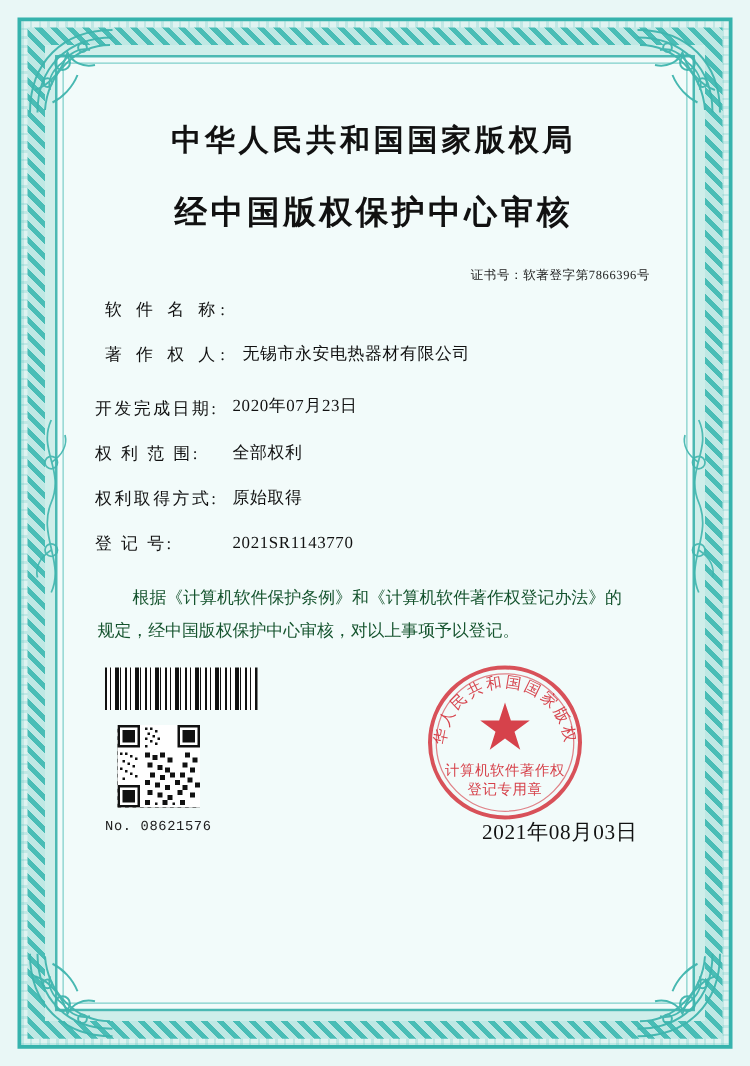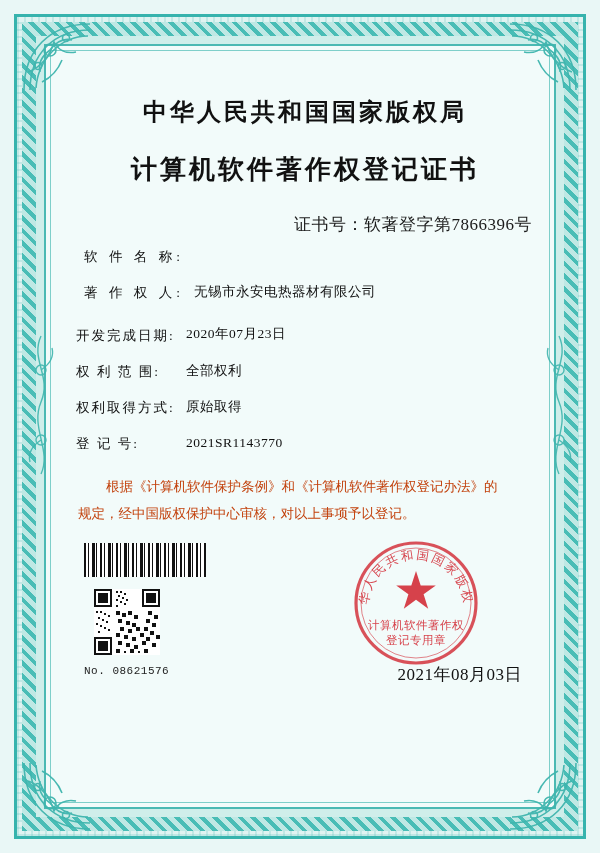--- a/index.html
+++ b/index.html
@@ -89,21 +89,21 @@
   }
   .side-orn.l { left: 24px; top: 330px; }
   .side-orn.r { right: 24px; top: 330px; transform: scaleX(-1); }
 
   .content {
     position: absolute;
     left: 52px;
     top: 52px;
     right: 52px;
     bottom: 52px;
-    padding: 20px 12px 10px 22px;
+    padding: 20px 24px 10px 22px;
     box-sizing: border-box;
   }
 
   .title-main {
     text-align: center;
     font-size: 24px;
     letter-spacing: 3px;
     color: #111111;
     font-weight: bold;
     margin-top: 24px;
@@ -113,21 +113,21 @@
     text-align: center;
     font-size: 26px;
     letter-spacing: 3px;
     color: #111111;
     font-weight: bold;
     margin-top: 24px;
   }
 
   .cert-no {
     text-align: right;
-    font-size: 17px;
+    font-size: 10px;
     color: #1b1b1b;
     margin-top: 26px;
     padding-right: 4px;
     letter-spacing: 0.5px;
   }
 
   .fields {
     margin-top: 12px;
   }
   .field-row {
@@ -153,21 +153,21 @@
   .field-value .v2 { display: block; }
 
   .fields-lower { margin-top: 22px; }
   .fields-lower .field-row { margin-bottom: 14px; margin-top: 16px; }
   .fields-lower .field-label { width: 112px; flex: 0 0 112px; padding-left: 2px; letter-spacing: 2px; }
 
   .statement {
     margin-top: 20px;
     font-size: 13.5px;
     line-height: 2.0;
-    color: #c2410c;
+    color: #14532d;
     text-align: justify;
     padding: 0 4px;
   }
   .statement .indent { display: inline-block; width: 28px; }
 
   
   .bottom {
     position: relative;
     margin-top: 16px;
     height: 150px;
@@ -310,21 +310,21 @@
       <circle cx="17" cy="40" r="5"></circle>
       <circle cx="17" cy="110" r="5"></circle>
       <path d="M17 40 C26 34 30 26 28 18"></path>
       <path d="M17 110 C8 116 4 124 6 132"></path>
     </g>
   </svg>
 
   <div class="content">
 
     <div class="title-main">中华人民共和国国家版权局</div>
-    <div class="title-sub">计算机软件著作权登记证书</div>
+    <div class="title-sub">经中国版权保护中心审核</div>
 
     <div class="cert-no">
       <span>证书号：</span><span>软著登字第7866396号</span>
     </div>
 
     <div class="fields">
       <div class="field-row">
         <div class="field-label">软 件 名 称:</div>
       </div>
       <div class="field-row">

